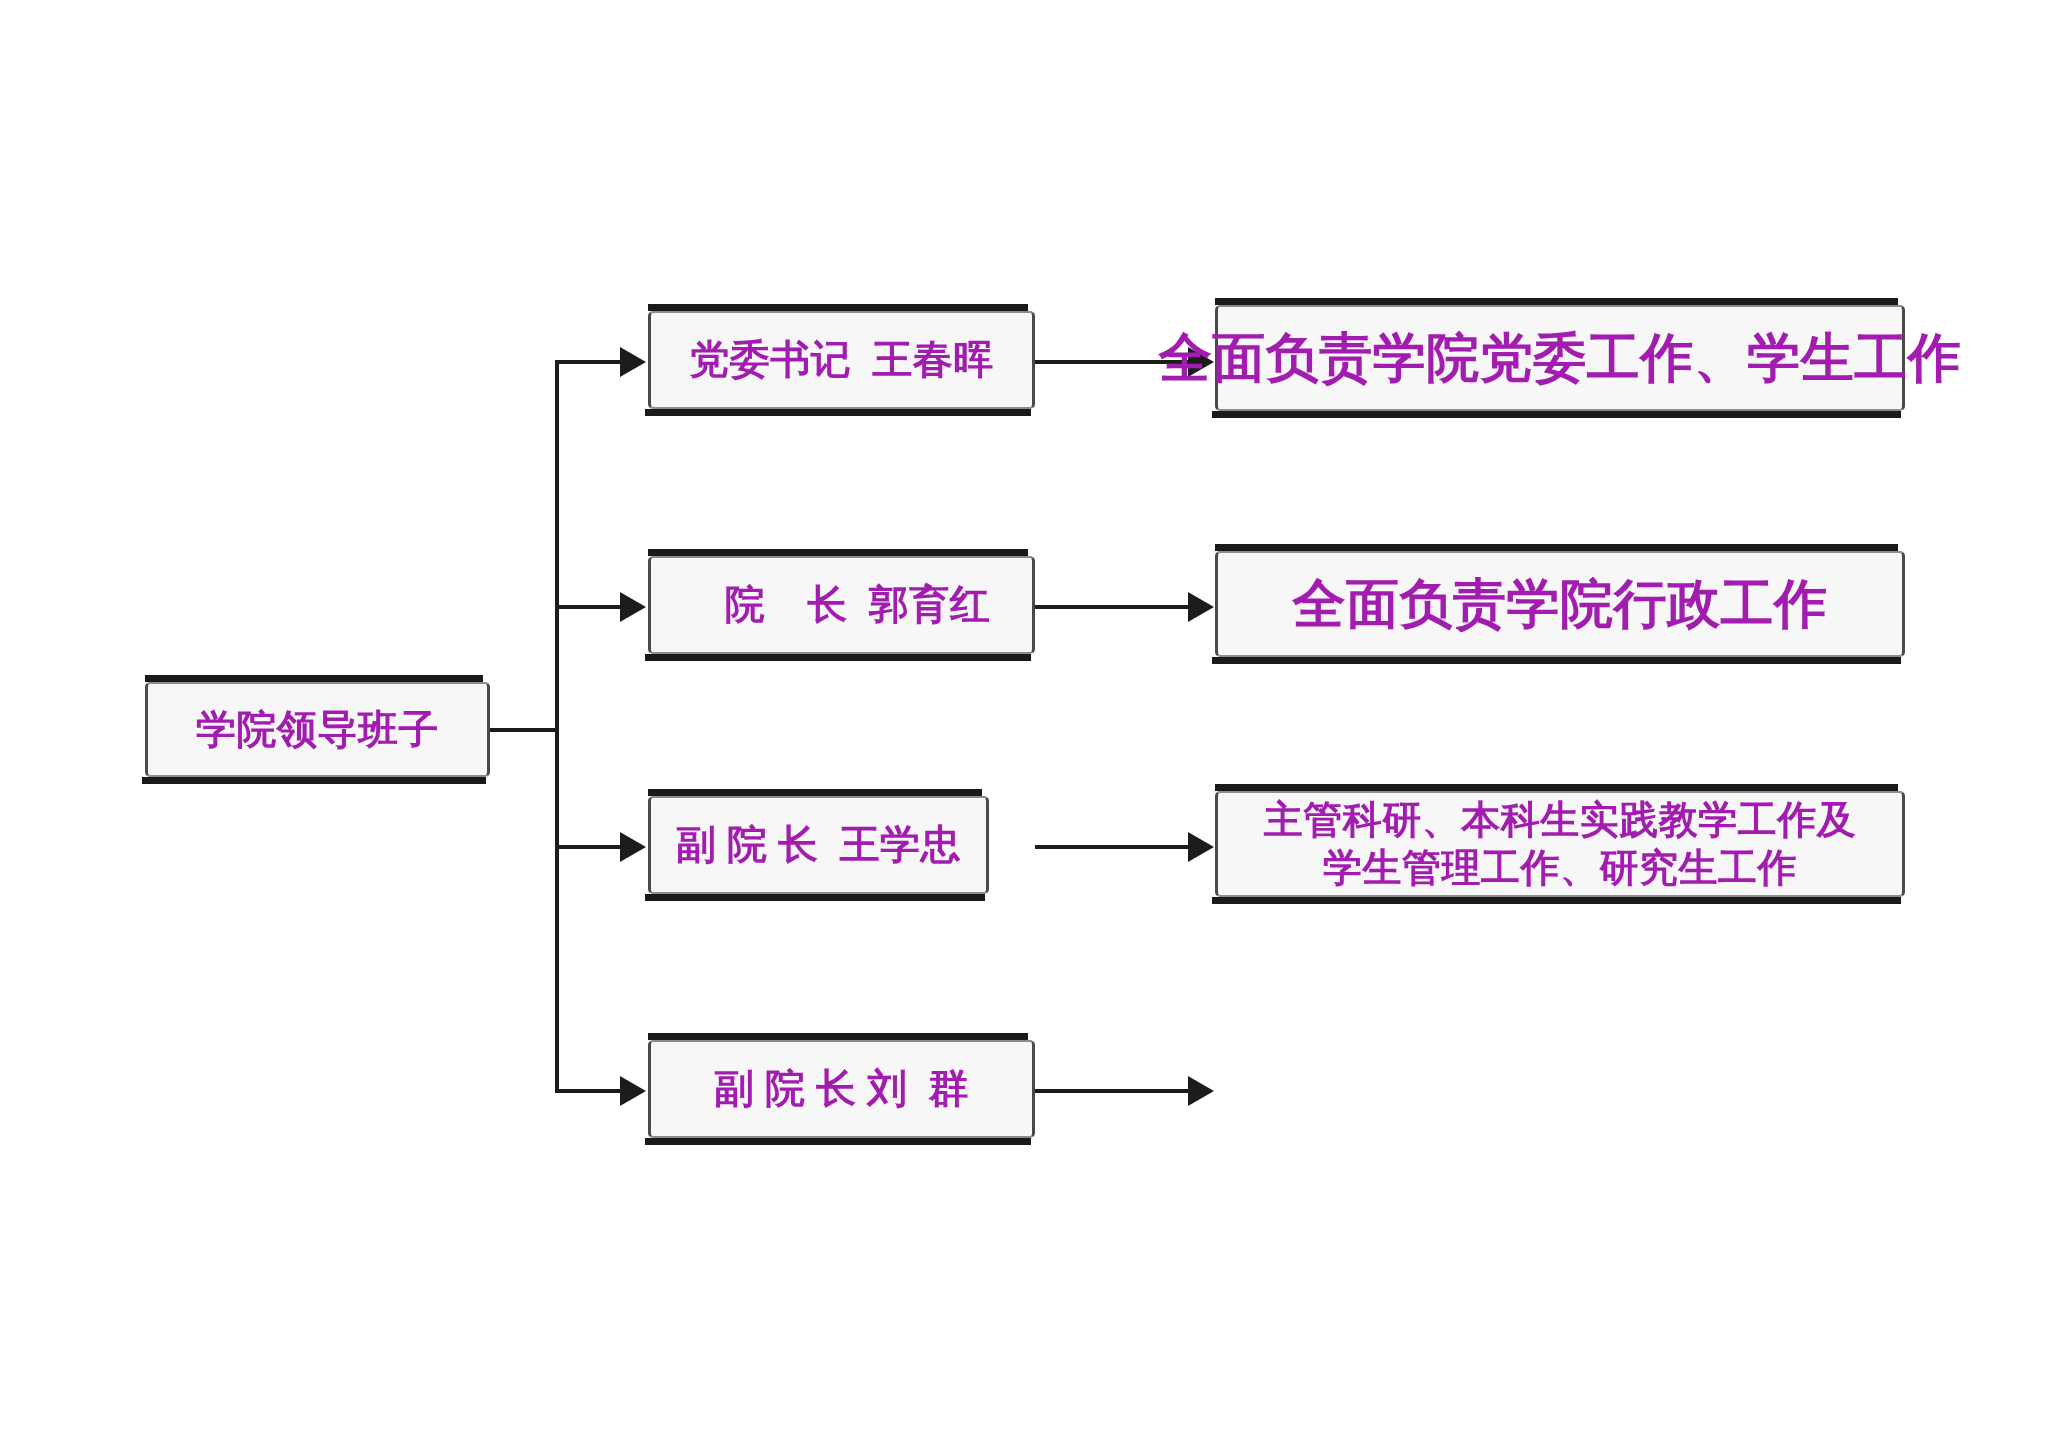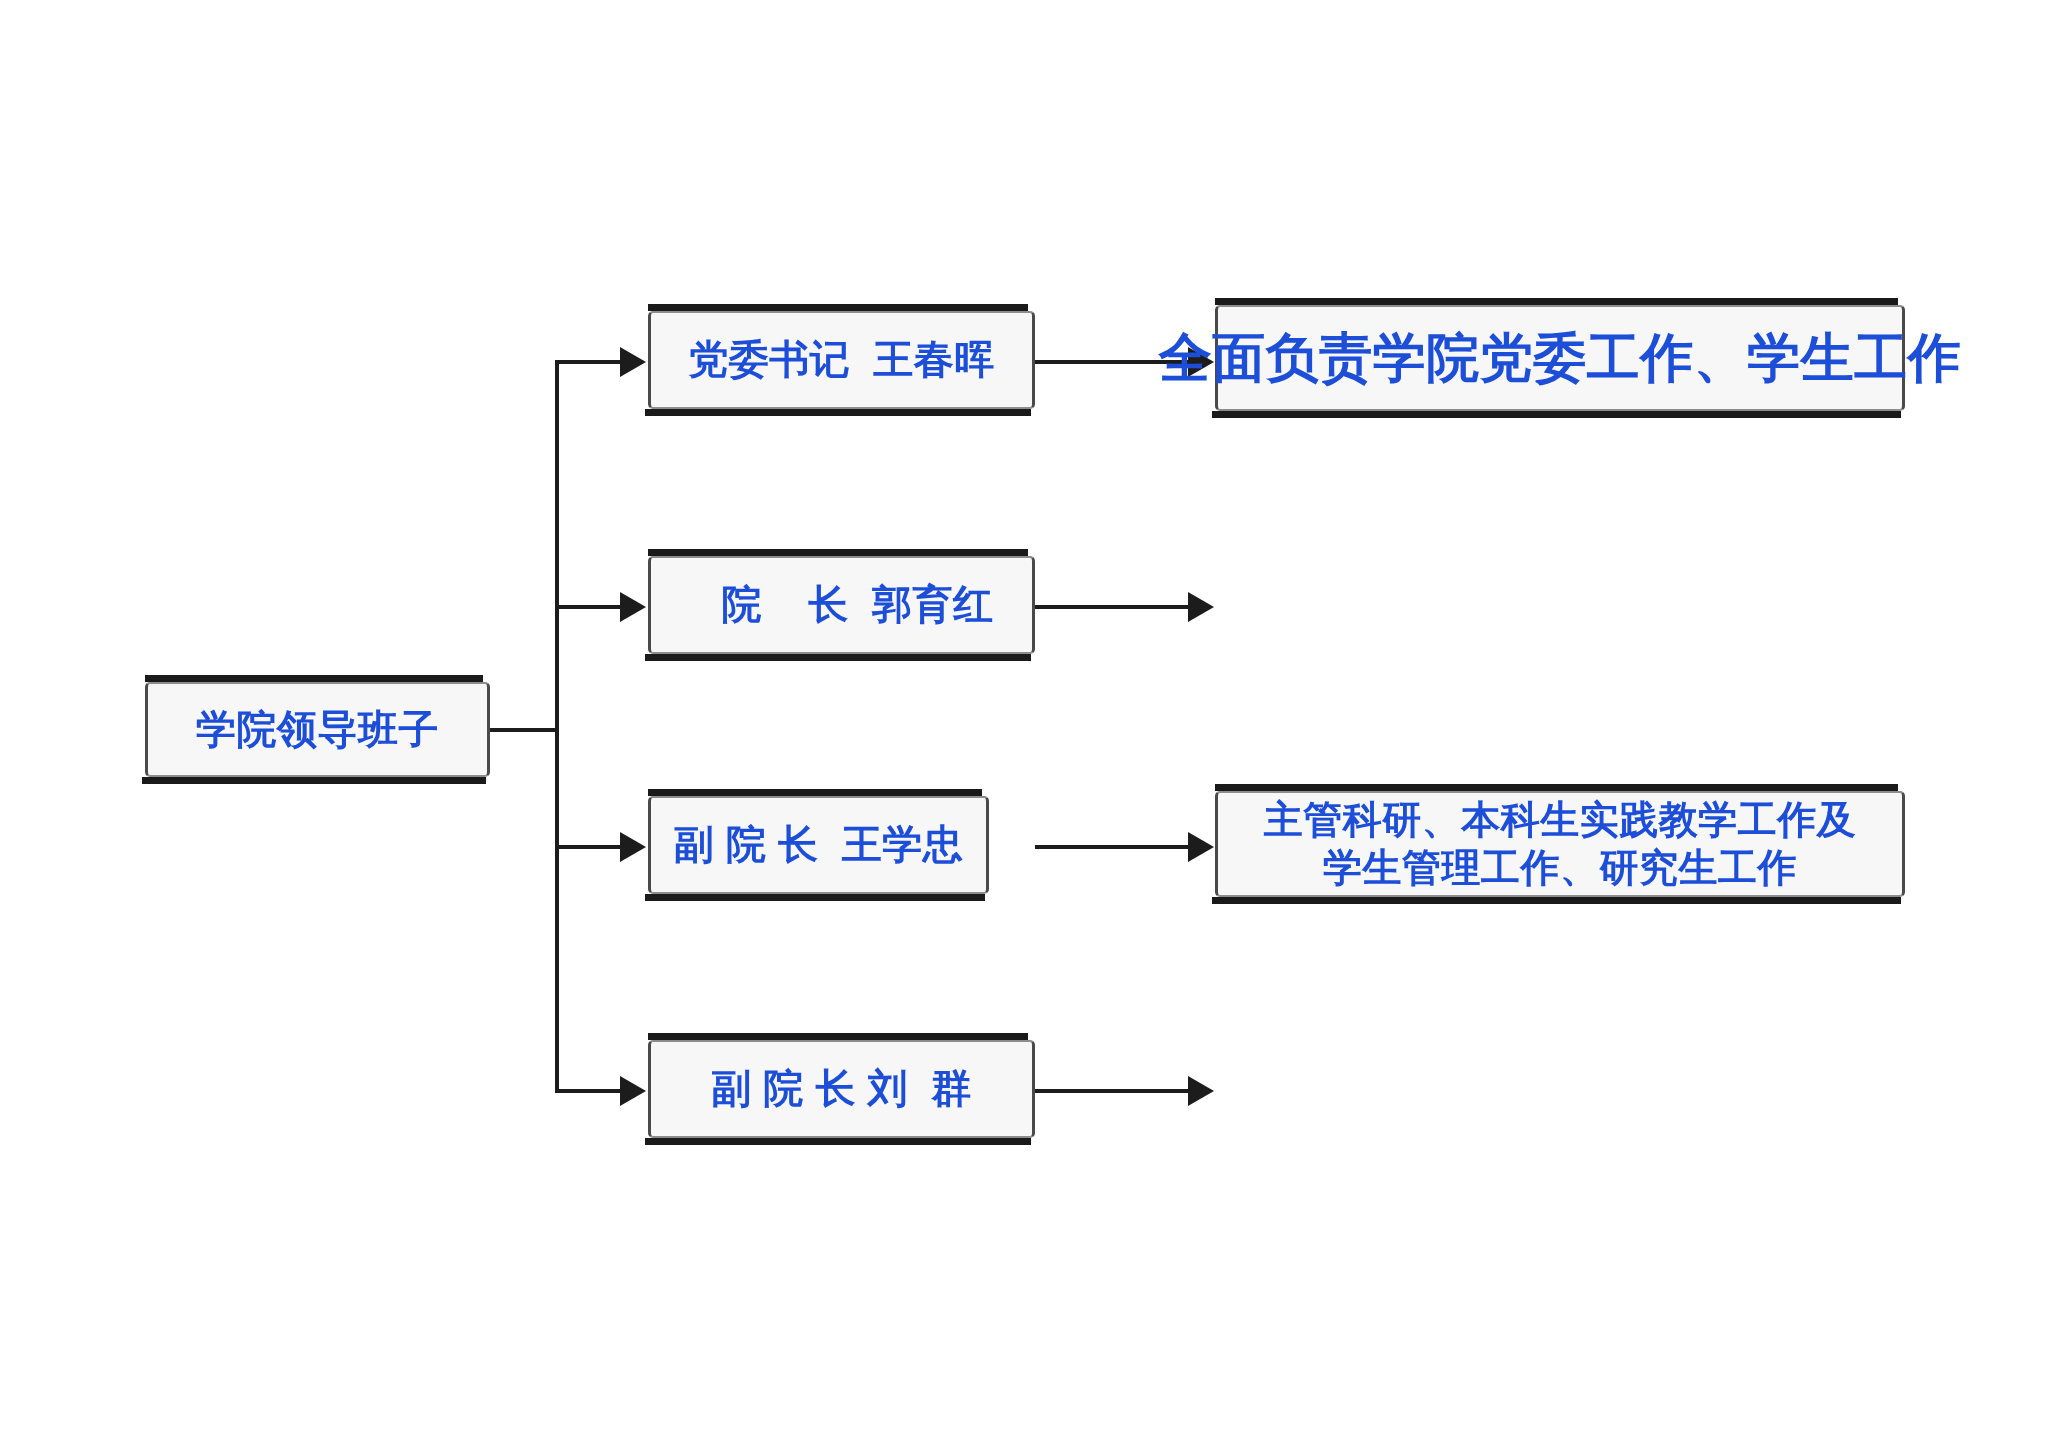--- a/index.html
+++ b/index.html
@@ -49,23 +49,23 @@
     content: "";
     position: absolute;
     left: -6px;
     right: 1px;
     bottom: -9px;
     height: 7px;
     background: #1a1a1a;
   }
 
   .node-label {
-    font-family: Liberation Sans, sans-serif;
+    font-family: Liberation Serif, serif;
     font-weight: 700;
-    color: #1d4ed8;
+    color: #a21caf;
     text-align: center;
     line-height: 1.18;
     white-space: pre;
     letter-spacing: 0.5px;
   }
   .node-label .l2 { display: block; }
 
   .size-root  .node-label { font-size: 40px; }
   .size-mid   .node-label { font-size: 40px; }
   .size-right .node-label { font-size: 53px; }
@@ -132,20 +132,23 @@
   </div>
 
   <div class="node size-right" style="left:1215px; top:305px; width:690px; height:106px;">
     <span class="node-label">全面负责学院党委工作、学生工作</span>
   </div>
 
   <div class="node size-mid" style="left:648px; top:556px; width:387px; height:98px;padding-left:32px;">
     <span class="node-label">院    长  郭育红</span>
   </div>
 
+  <div class="node size-right" style="left:1215px; top:551px; width:690px; height:106px;">
+    <span class="node-label">全面负责学院行政工作</span>
+  </div>
 
   <div class="node size-mid" style="left:648px; top:796px; width:341px; height:98px;">
     <span class="node-label">副 院 长  王学忠</span>
   </div>
 
   <div class="node size-right-two" style="left:1215px; top:791px; width:690px; height:106px;">
     <span class="node-label"><span>主管科研、本科生实践教学工作及</span><span class="l2">学生管理工作、研究生工作</span></span>
   </div>
 
   <div class="node size-mid" style="left:648px; top:1040px; width:387px; height:98px;">

